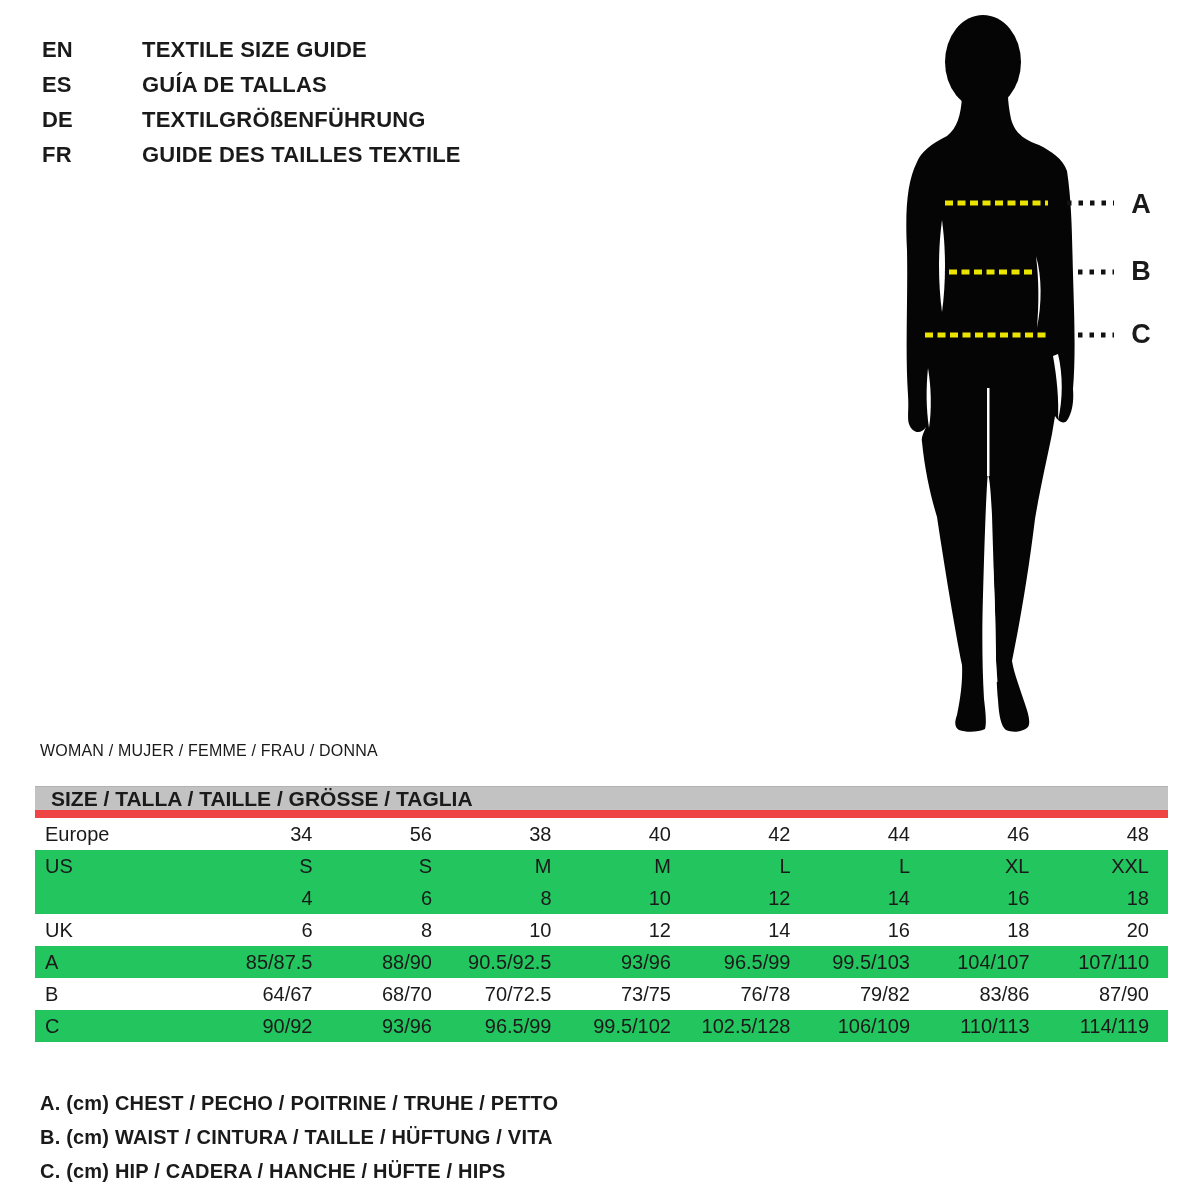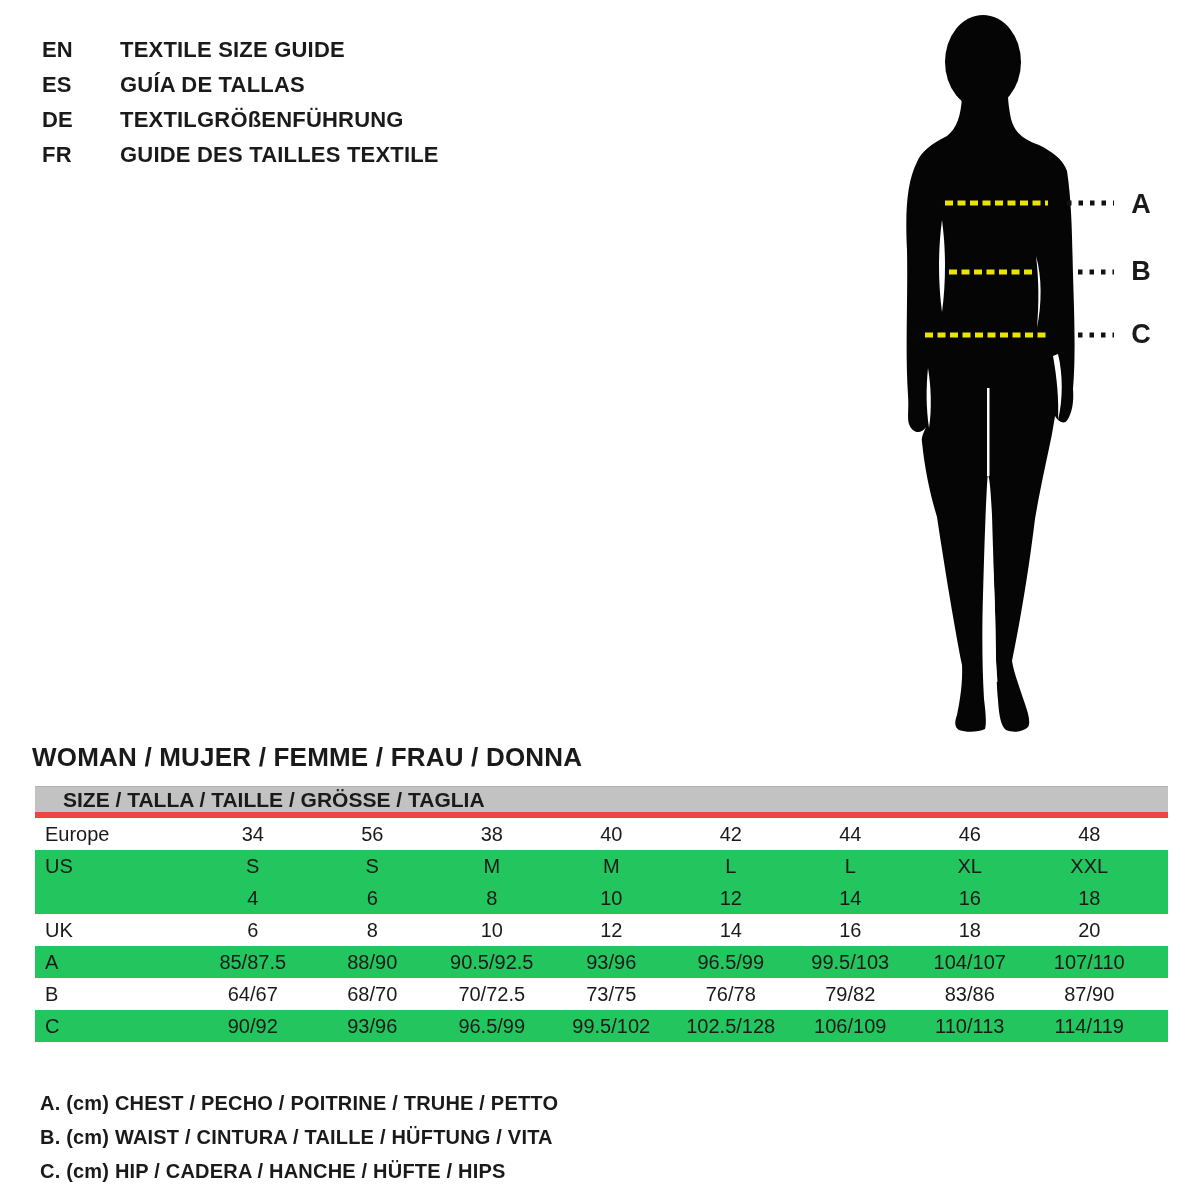--- a/index.html
+++ b/index.html
@@ -1,41 +1,41 @@
 <!DOCTYPE html>
 <html><head>
 <meta charset="utf-8">
 <style>
   html,body{margin:0;padding:0;background:#ffffff;}
   body{width:1200px;height:1200px;font-family:"Liberation Sans",sans-serif;color:#1a1a1a;}
   .canvas{position:relative;width:1200px;height:1200px;overflow:hidden;background:#ffffff;}
 
   
   .lang-list{position:absolute;left:42px;top:32px;}
-  .lang-row{display:flex;height:35px;align-items:center;font-weight:bold;font-size:22px;letter-spacing:0.2px;}
+  .lang-row{display:flex;height:35px;align-items:center;font-weight:bold;font-size:22px;letter-spacing:0.2px;gap:22px;}
   .lang-code{width:78px;}
 
   
   .figure-svg{position:absolute;left:895px;top:10px;width:280px;height:728px;}
 
   .marker-label{position:absolute;left:1124px;width:34px;text-align:center;
     font-size:27px;font-weight:bold;}
 
   
-  .section-title{position:absolute;left:32px;top:742px;font-size:26px;font-weight:bold;letter-spacing:0.2px;}
+  .section-title{position:absolute;left:40px;top:742px;font-size:16px;font-weight:normal;letter-spacing:0.2px;}
 
   
   .size-table{position:absolute;left:35px;top:786px;width:1133px;}
-  .table-header{height:32px;background:#c2c2c2;border-bottom:6px solid #ef4444;border-top:1px solid #b2b2b2;
-    display:flex;align-items:center;padding-left:28px;box-sizing:border-box;
+  .table-header{height:32px;background:#c2c2c2;border-bottom:8px solid #ef4444;border-top:1px solid #b2b2b2;
+    display:flex;align-items:center;padding-left:16px;box-sizing:border-box;
     font-size:21px;font-weight:bold;}
   .t-row{display:flex;height:32px;align-items:center;font-size:20px;font-weight:normal;}
   .t-row.shade{background:#22c55e;}
   .t-label{width:158px;padding-left:10px;box-sizing:border-box;flex:none;}
-  .t-cell{width:119.5px;flex:none;text-align:center;}
+  .t-cell{width:119.5px;flex:none;text-align:right;}
 
   
   .legend{position:absolute;left:40px;top:1086px;}
   .legend-row{height:34px;display:flex;align-items:center;font-size:20px;font-weight:bold;letter-spacing:0.2px;}
 </style>
 </head>
 <body>
 
 <div class="canvas">
 

